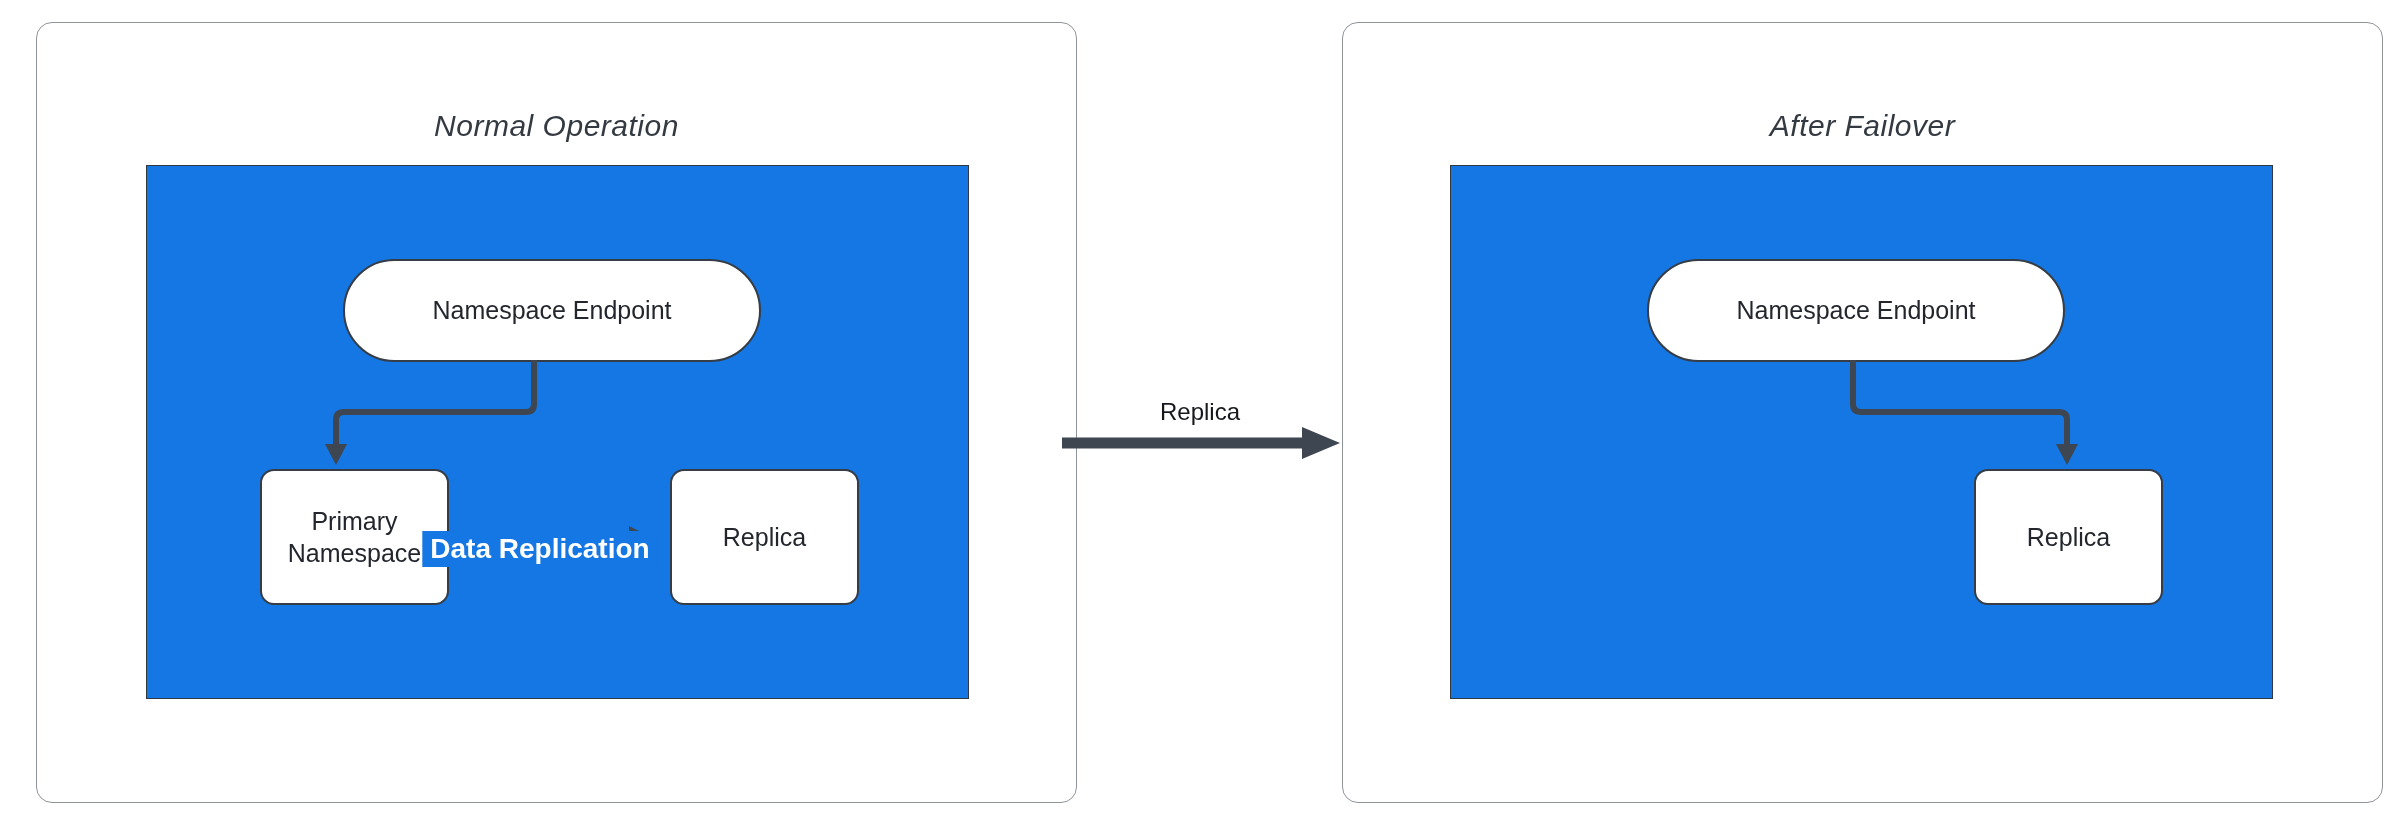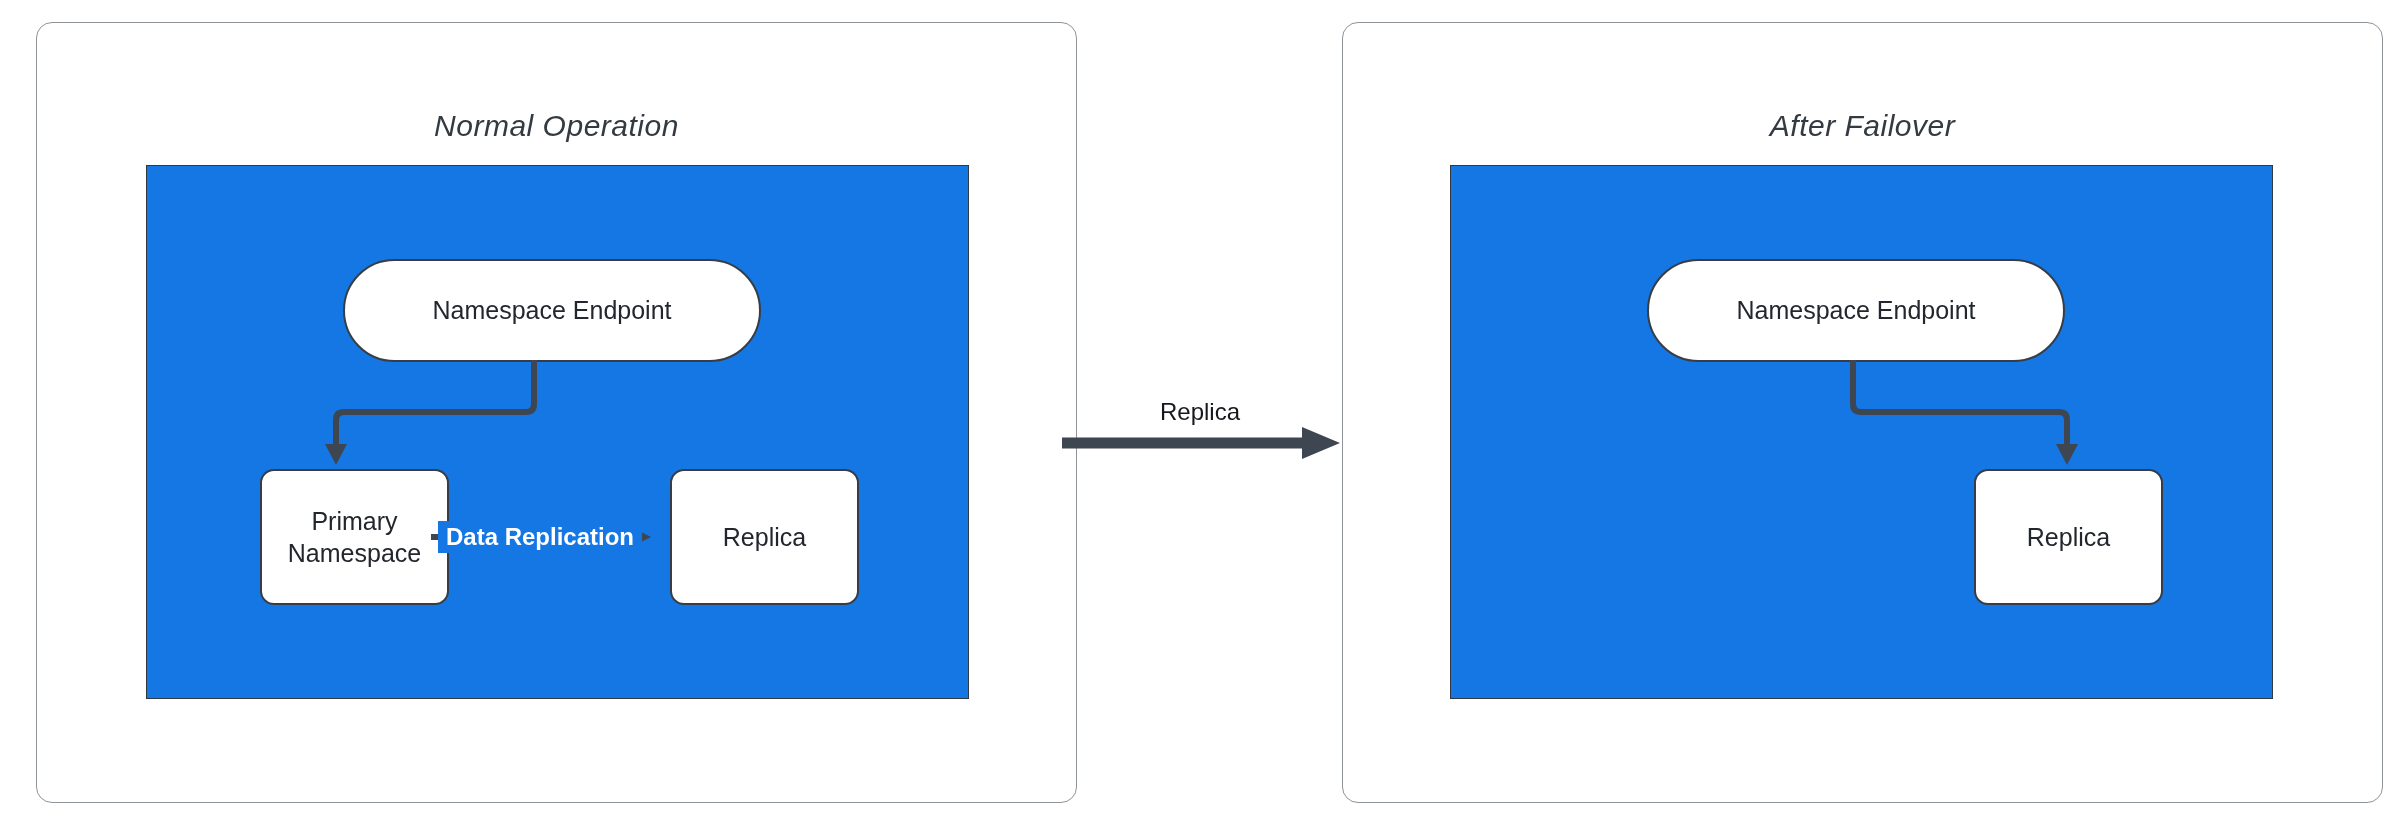--- a/index.html
+++ b/index.html
@@ -104,25 +104,25 @@
   }
   .edge-path.thick { stroke-width: 11; }
   .arrowhead { fill: var(--edge-dark); stroke: none; }
   .edge-label {
     position: absolute;
     transform: translate(-50%, -50%);
     white-space: nowrap;
   }
   .edge-label.replication {
     left: 540px;
-    top: 537px;
+    top: 549px;
     background: var(--accent-blue);
     color: #ffffff;
     font-weight: bold;
-    font-size: 24px;
+    font-size: 28px;
     padding: 2px 8px;
   }
   .edge-label.failover {
     left: 1200px;
     top: 412px;
     color: #15181c;
     font-size: 24px;
   }
 </style>
 </head>

